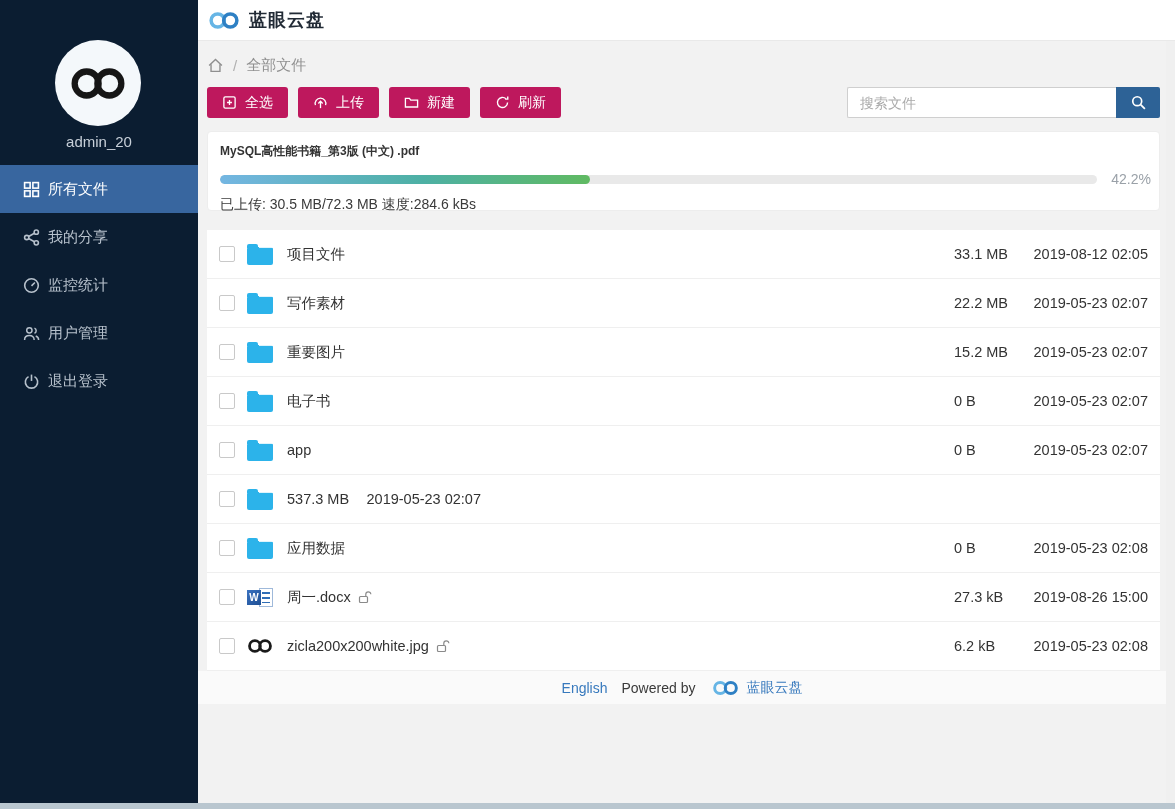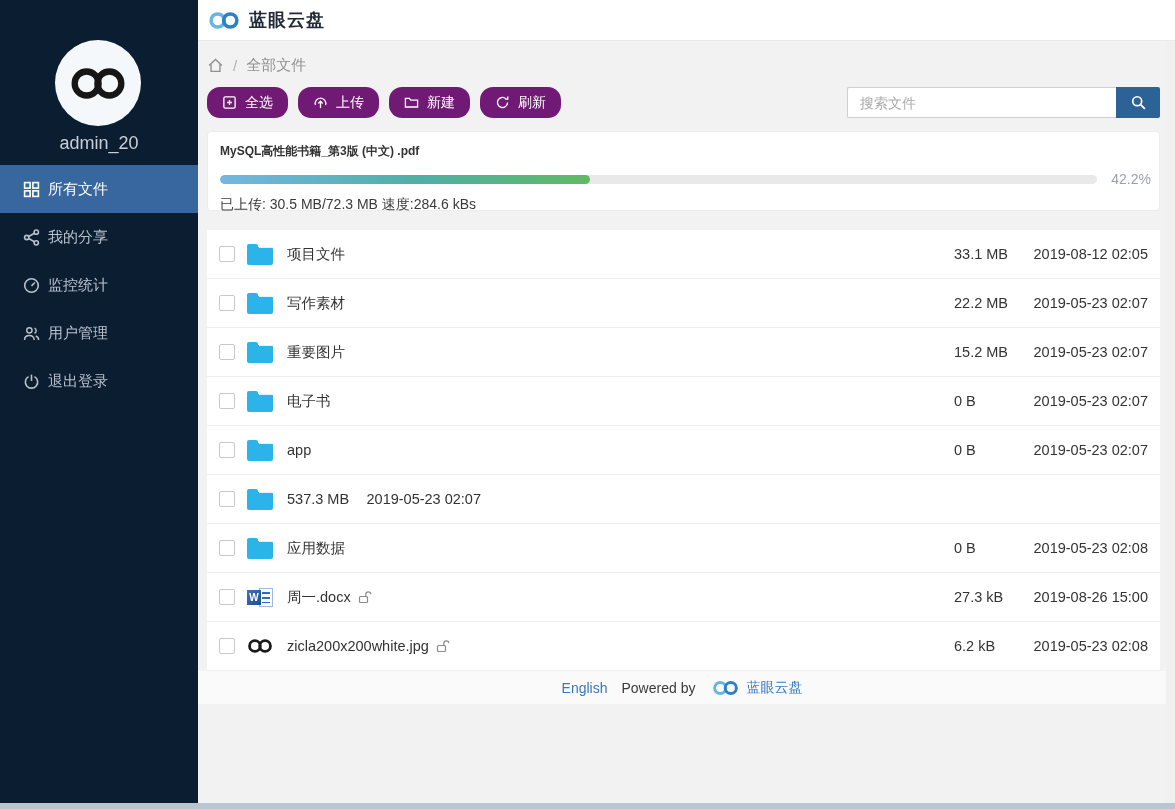--- a/index.html
+++ b/index.html
@@ -6,40 +6,40 @@
   html,body { width:1175px; height:809px; overflow:hidden; }
   body {
     position:relative;
     font-family:"Liberation Sans","DejaVu Sans",sans-serif;
     background:#f2f2f2;
     color:#333;
   }
   
   .sidebar { position:absolute; left:0; top:0; width:198px; height:803px; background:#0b1d31; }
   .avatar { position:absolute; left:55px; top:40px; width:86px; height:86px; border-radius:50%; background:#f4f8fb; display:flex; align-items:center; justify-content:center; }
-  .username { position:absolute; top:133px; left:0; width:198px; text-align:center; color:#c7cfd8; font-size:18px; }
+  .username { position:absolute; top:133px; left:0; width:198px; text-align:center; color:#c7cfd8; font-size:15px; }
   .menu { position:absolute; top:165px; left:0; width:198px; }
   .menu-item { height:48px; display:flex; align-items:center; padding-left:23px; color:#b7c1cc; font-size:15px; cursor:pointer; }
   .menu-item.active { background:#38669f; color:#ffffff; }
   .menu-item .ic { display:none; width:17px; height:17px; margin-right:8px; flex:0 0 auto; }
   .menu-item[data-icon="grid-icon"]  .ic-grid  { display:block; }
   .menu-item[data-icon="share-icon"] .ic-share { display:block; }
   .menu-item[data-icon="gear-icon"]  .ic-gear  { display:block; }
   .menu-item[data-icon="gauge-icon"] .ic-gauge { display:block; }
   .menu-item[data-icon="users-icon"] .ic-users { display:block; }
   .menu-item[data-icon="power-icon"] .ic-power { display:block; }
   
   .topbar { position:absolute; left:198px; top:0; width:977px; height:41px; background:#ffffff; border-bottom:1px solid #e9e9e9; display:flex; align-items:center; padding-left:10px; }
   .topbar-title { font-size:18px; font-weight:bold; color:#222b36; margin-left:9px; letter-spacing:1px; }
   
   .content { position:absolute; left:198px; top:41px; width:968px; height:762px; padding:0 6px 0 9px; }
   .breadcrumb { margin-top:15px; display:flex; align-items:center; color:#909090; font-size:15px; }
   .breadcrumb .sep { margin:0 9px; color:#b0b0b0; }
   .toolbar { margin-top:12px; display:flex; align-items:center; }
-  .btn { height:31px; display:flex; align-items:center; background:#701a75; color:#fff; border:none; border-radius:13px; font-size:14px; padding:0 15px; margin-right:10px; cursor:pointer; font-family:inherit; }
+  .btn { height:31px; display:flex; align-items:center; background:#be185d; color:#fff; border:none; border-radius:3px; font-size:14px; padding:0 15px; margin-right:10px; cursor:pointer; font-family:inherit; }
   .btn svg { margin-right:8px; }
   .searchbox { margin-left:auto; display:flex; height:31px; }
   .searchbox input { width:269px; height:31px; border:1px solid #cfcfcf; border-right:none; border-radius:2px 0 0 2px; padding:0 12px; font-size:14px; color:#444; outline:none; font-family:inherit; background:#fff;margin-left:7px; }
   .searchbox input::placeholder { color:#aaaaaa; }
   .search-btn { width:44px; height:31px; background:#2d6296; border:none; border-radius:0 2px 2px 0; display:flex; align-items:center; justify-content:center; cursor:pointer; }
   
   .upload-card { margin-top:13px; background:#fff; border:1px solid #ededed; border-radius:4px; height:80px; padding:11px 8px 0 12px; }
   .upload-card + .upload-card { margin-top:20px; }
   .upload-title { font-size:12px; font-weight:bold; color:#333; white-space:nowrap; overflow:hidden; }
   .progress-row { display:flex; align-items:center; margin-top:11px; }

